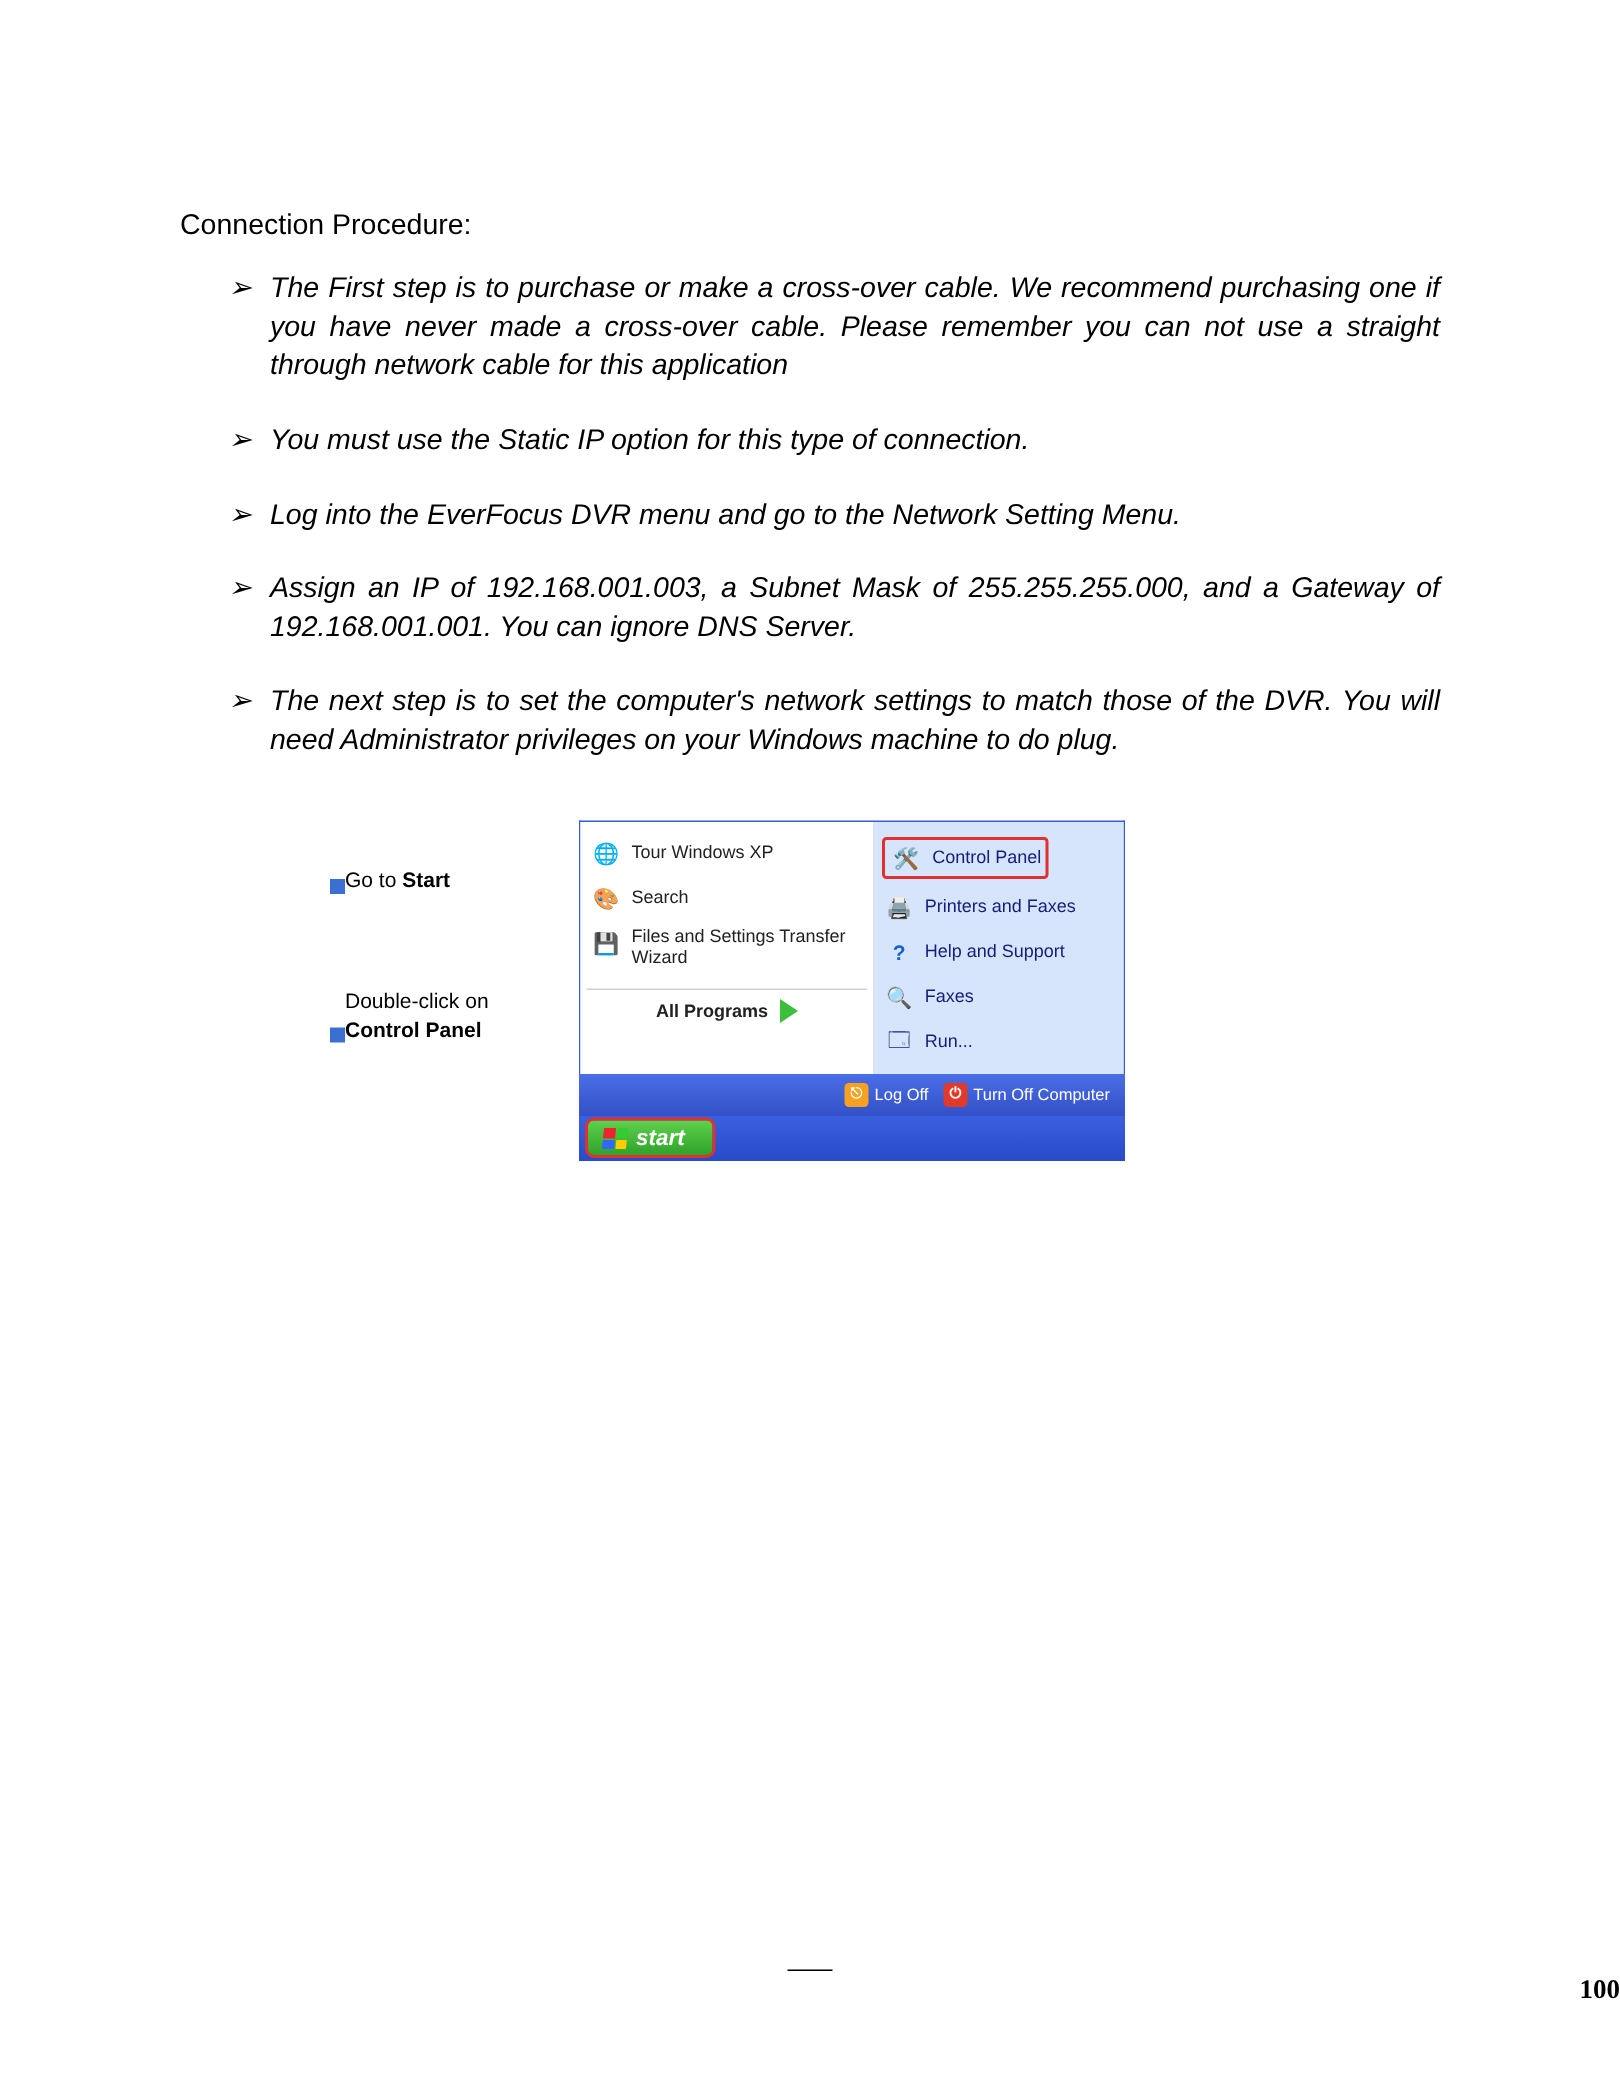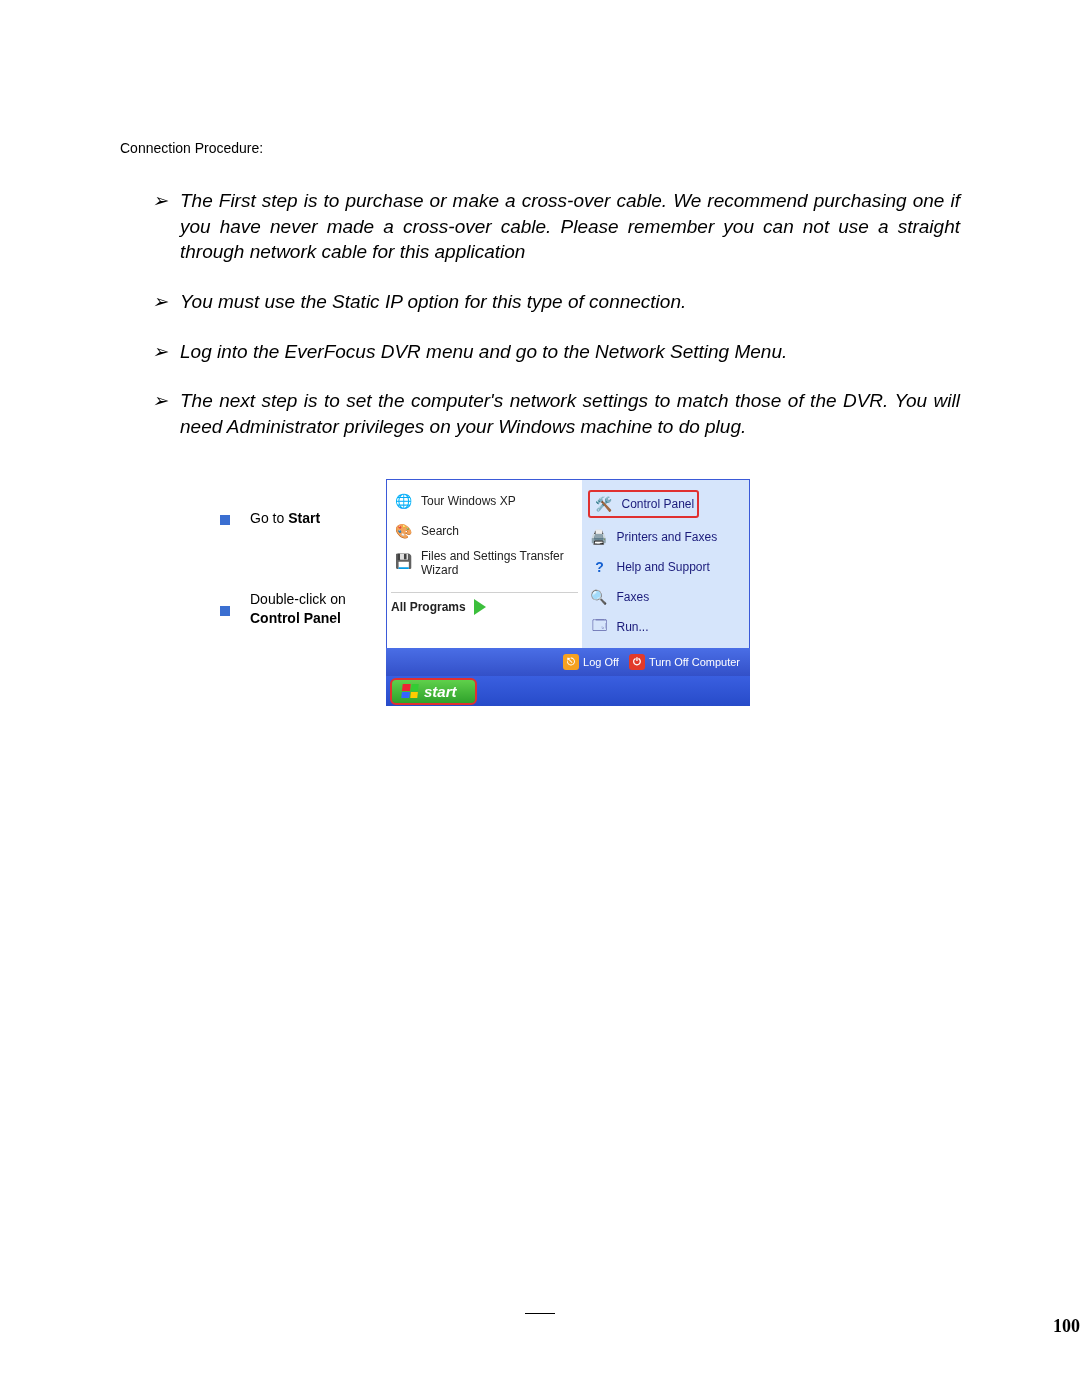--- a/index.html
+++ b/index.html
@@ -8,22 +8,22 @@
     height: 1397px;
     background: #fff;
     font-family: Arial, Helvetica, sans-serif;
     color: #000;
     position: relative;
   }
   .page {
     padding: 140px 120px 0 120px;
   }
   .heading {
-    font-size: 14px;
-    margin-bottom: 32px;
+    font-size: 19px;
+    margin-bottom: 18px;
   }
   ul.bullets {
     list-style: none;
     padding-left: 32px;
   }
   ul.bullets li {
     position: relative;
     padding-left: 28px;
     margin-bottom: 24px;
     font-size: 19px;
@@ -44,22 +44,22 @@
     margin-left: 100px;
     display: flex;
     gap: 8px;
   }
   .instruction-col {
     width: 158px;
     padding-top: 30px;
   }
   .instr {
     display: flex;
-    align-items: center;
-    gap: 20px;
+    align-items: flex-end;
+    gap: 0;
     margin-bottom: 62px;
     font-size: 14px;
   }
   .sqmark {
     width: 10px; height: 10px;
     background: #3b6fd1;
     margin-top: 3px;
     flex-shrink: 0;
   }
   .instr .txt { line-height: 1.35; }
@@ -100,21 +100,21 @@
     flex-shrink: 0;
     display: flex; align-items: center; justify-content: center;
     font-size: 14px;
   }
   .sm-item .lbl { line-height: 1.15; }
   .sm-allprog {
     display: flex; align-items: center; gap: 8px;
     padding: 6px 0 2px 0;
     margin-top: 10px;
     border-top: 1px solid #d0d0d0;
-    justify-content: flex-start;
+    justify-content: center;
     font-weight: bold;
     color: #222;
   }
   .sm-allprog .tri {
     width: 0; height: 0;
     border-top: 8px solid transparent;
     border-bottom: 8px solid transparent;
     border-left: 12px solid #3cbf3c;
   }
   .hl-red {
@@ -192,20 +192,21 @@
 </head>
 <body>
 
 <div class="page">
   <div class="heading">Connection Procedure:</div>
 
   <ul class="bullets">
     <li>The First step is to purchase or make a cross-over cable. We recommend purchasing one if you have never made a cross-over cable. Please remember you can not use a straight through network cable for this application</li>
     <li>You must use the Static IP option for this type of connection.</li>
     <li>Log into the EverFocus DVR menu and go to the Network Setting Menu.</li>
+    <li>Assign an IP of 192.168.001.003, a Subnet Mask of 255.255.255.000, and a Gateway of 192.168.001.001. You can ignore DNS Server.</li>
     <li>The next step is to set the computer's network settings to match those of the DVR. You will need Administrator privileges on your Windows machine to do plug.</li>
   </ul>
 
   <div class="figure-wrap">
     <div class="instruction-col">
       <div class="instr">
         <div class="sqmark"></div>
         <div class="txt"><span>Go to </span><b>Start</b></div>
       </div>
       <div class="instr">

